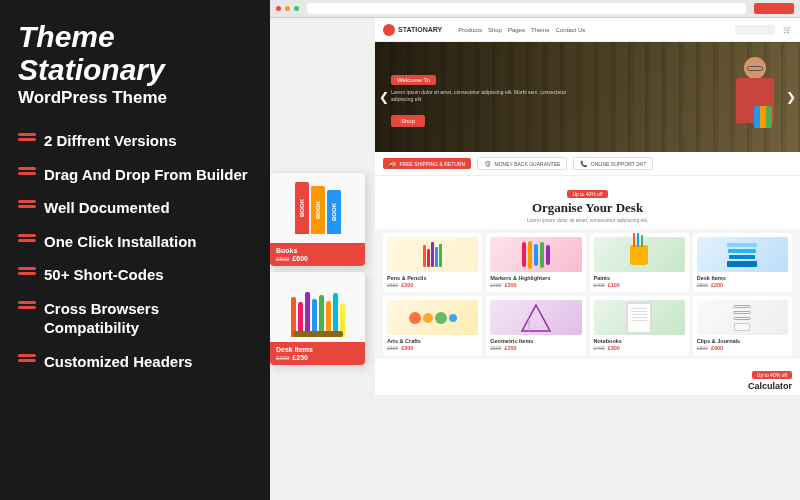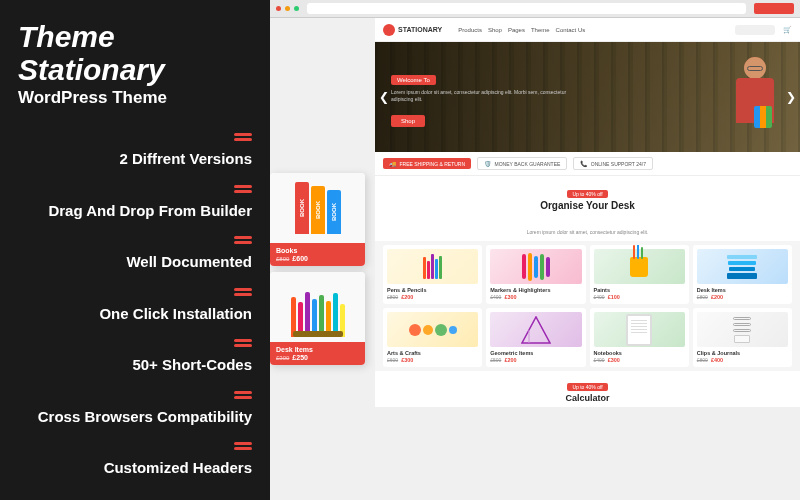--- a/index.html
+++ b/index.html
@@ -41,25 +41,24 @@
 
     .feature-list {
       list-style: none;
       display: flex;
       flex-direction: column;
       gap: 0;
     }
 
     .feature-item {
       display: flex;
-      align-items: flex-end;
+      align-items: flex-start;
       gap: 8px;
       padding: 7px 0;
       border-bottom: none;
-      flex-direction: column;
     }
 
     .feature-icon {
       display: flex;
       align-items: center;
       margin-top: 2px;
       flex-shrink: 0;
     }
 
     .dash-icon {
@@ -377,24 +376,25 @@
       background: #e8453c;
       color: #fff;
       font-size: 5px;
       padding: 1px 5px;
       border-radius: 2px;
       display: inline-block;
       margin-bottom: 2px;
     }
 
     .organise-title {
-      font-size: 10px;
+      font-size: 13px;
       font-weight: 900;
       color: #222;
-      margin-bottom: 18px;
+      margin-bottom: 1px;
+      font-family: Liberation Serif, serif;
     }
 
     .organise-desc {
       font-size: 5px;
       color: #888;
     }
 
     
     .product-grid {
       display: grid;
@@ -525,21 +525,21 @@
       font-size: 6px;
       font-weight: 900;
       color: #fff;
       transform: rotate(180deg);
     }
 
     
     .calc-section {
       background: #fff;
       padding: 4px 8px;
-      text-align: center;
+      text-align: right;
     }
 
     .calc-tag {
       background: #e8453c;
       color: #fff;
       font-size: 5px;
       padding: 1px 5px;
       border-radius: 2px;
       display: inline-block;
       margin-bottom: 1px;

